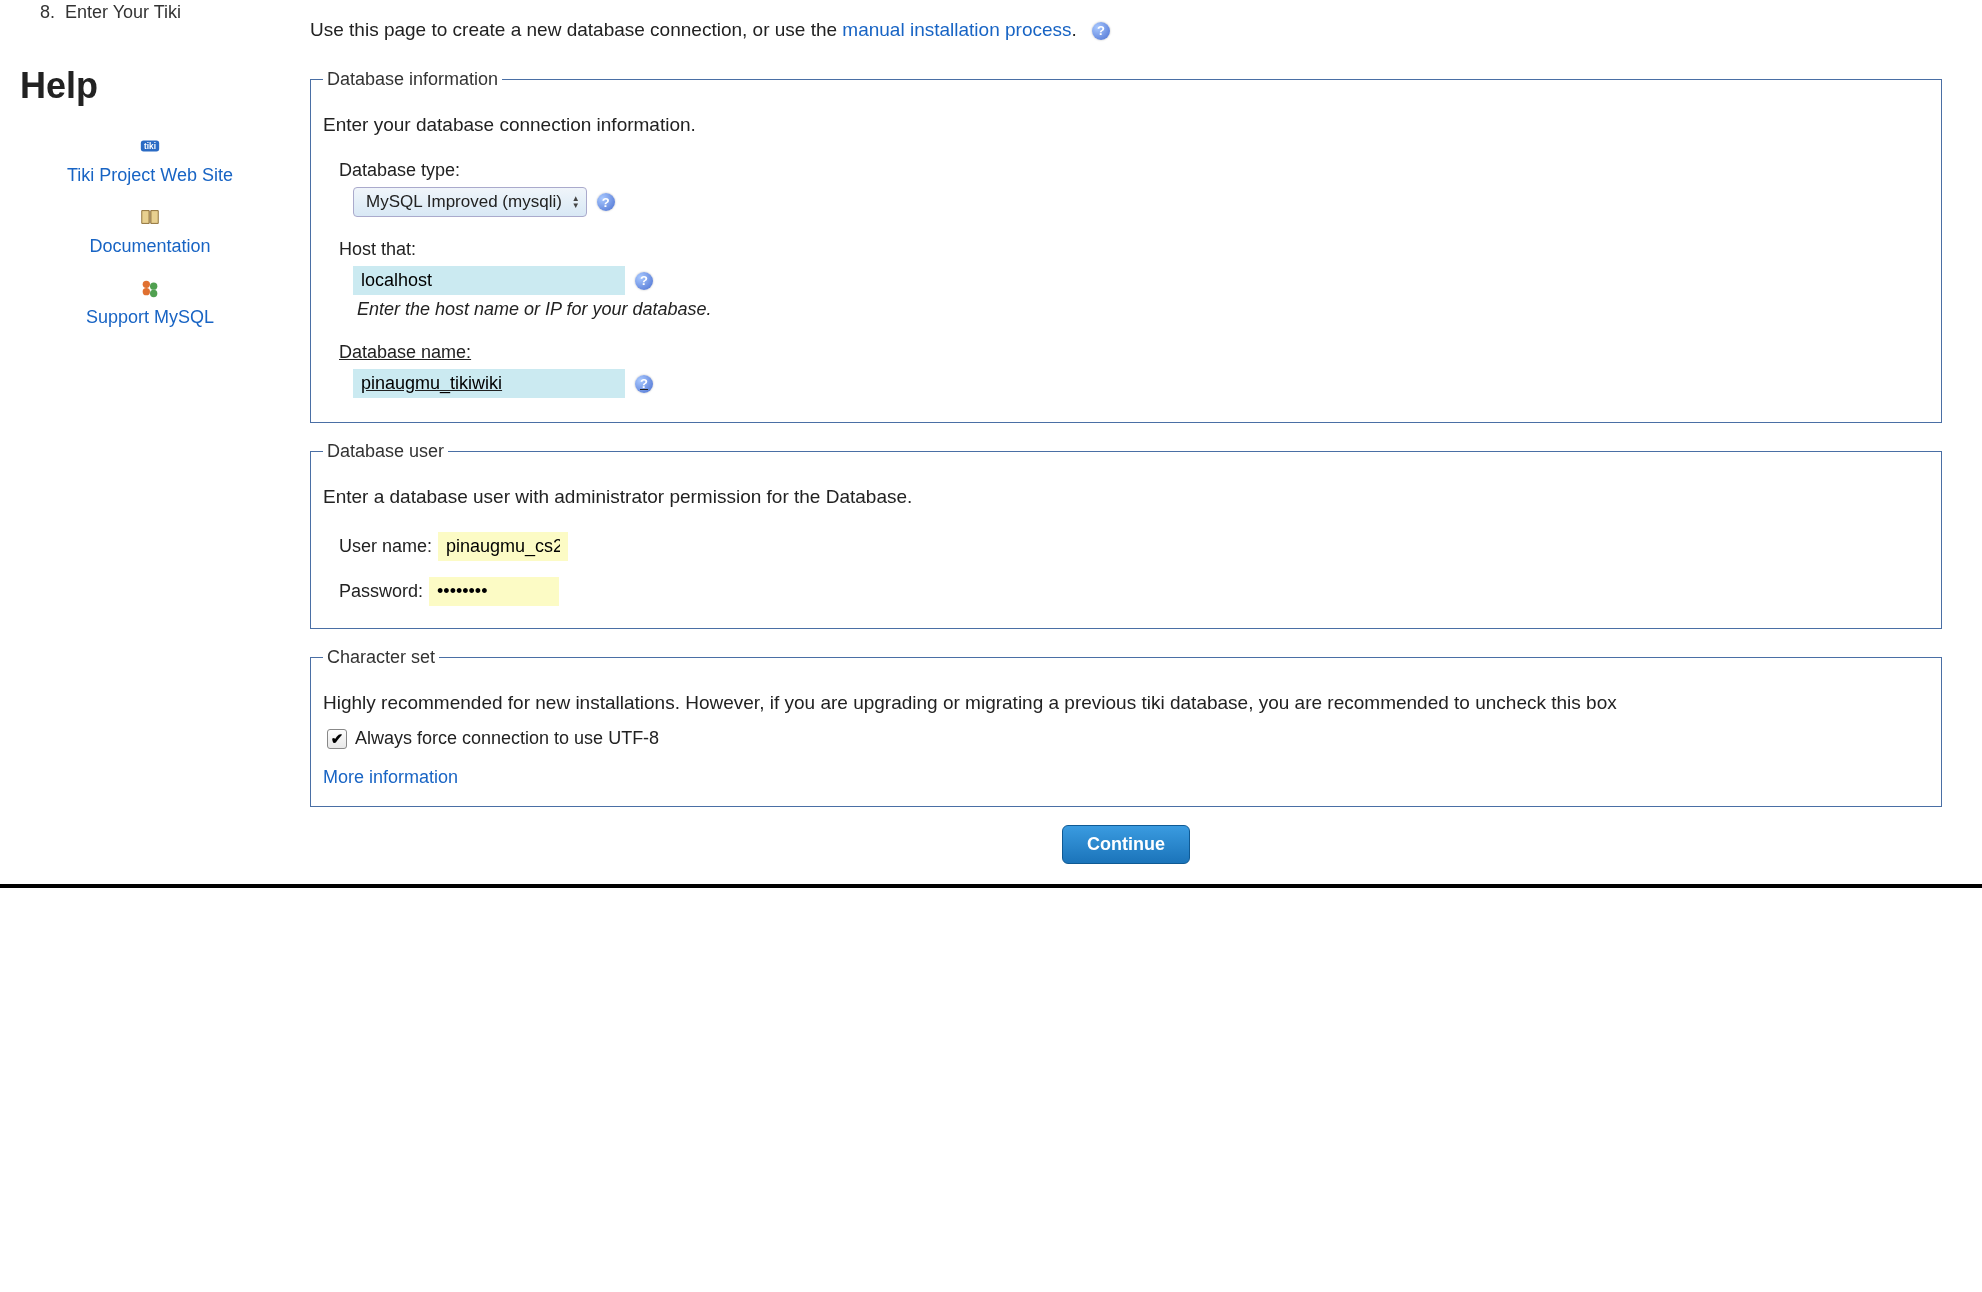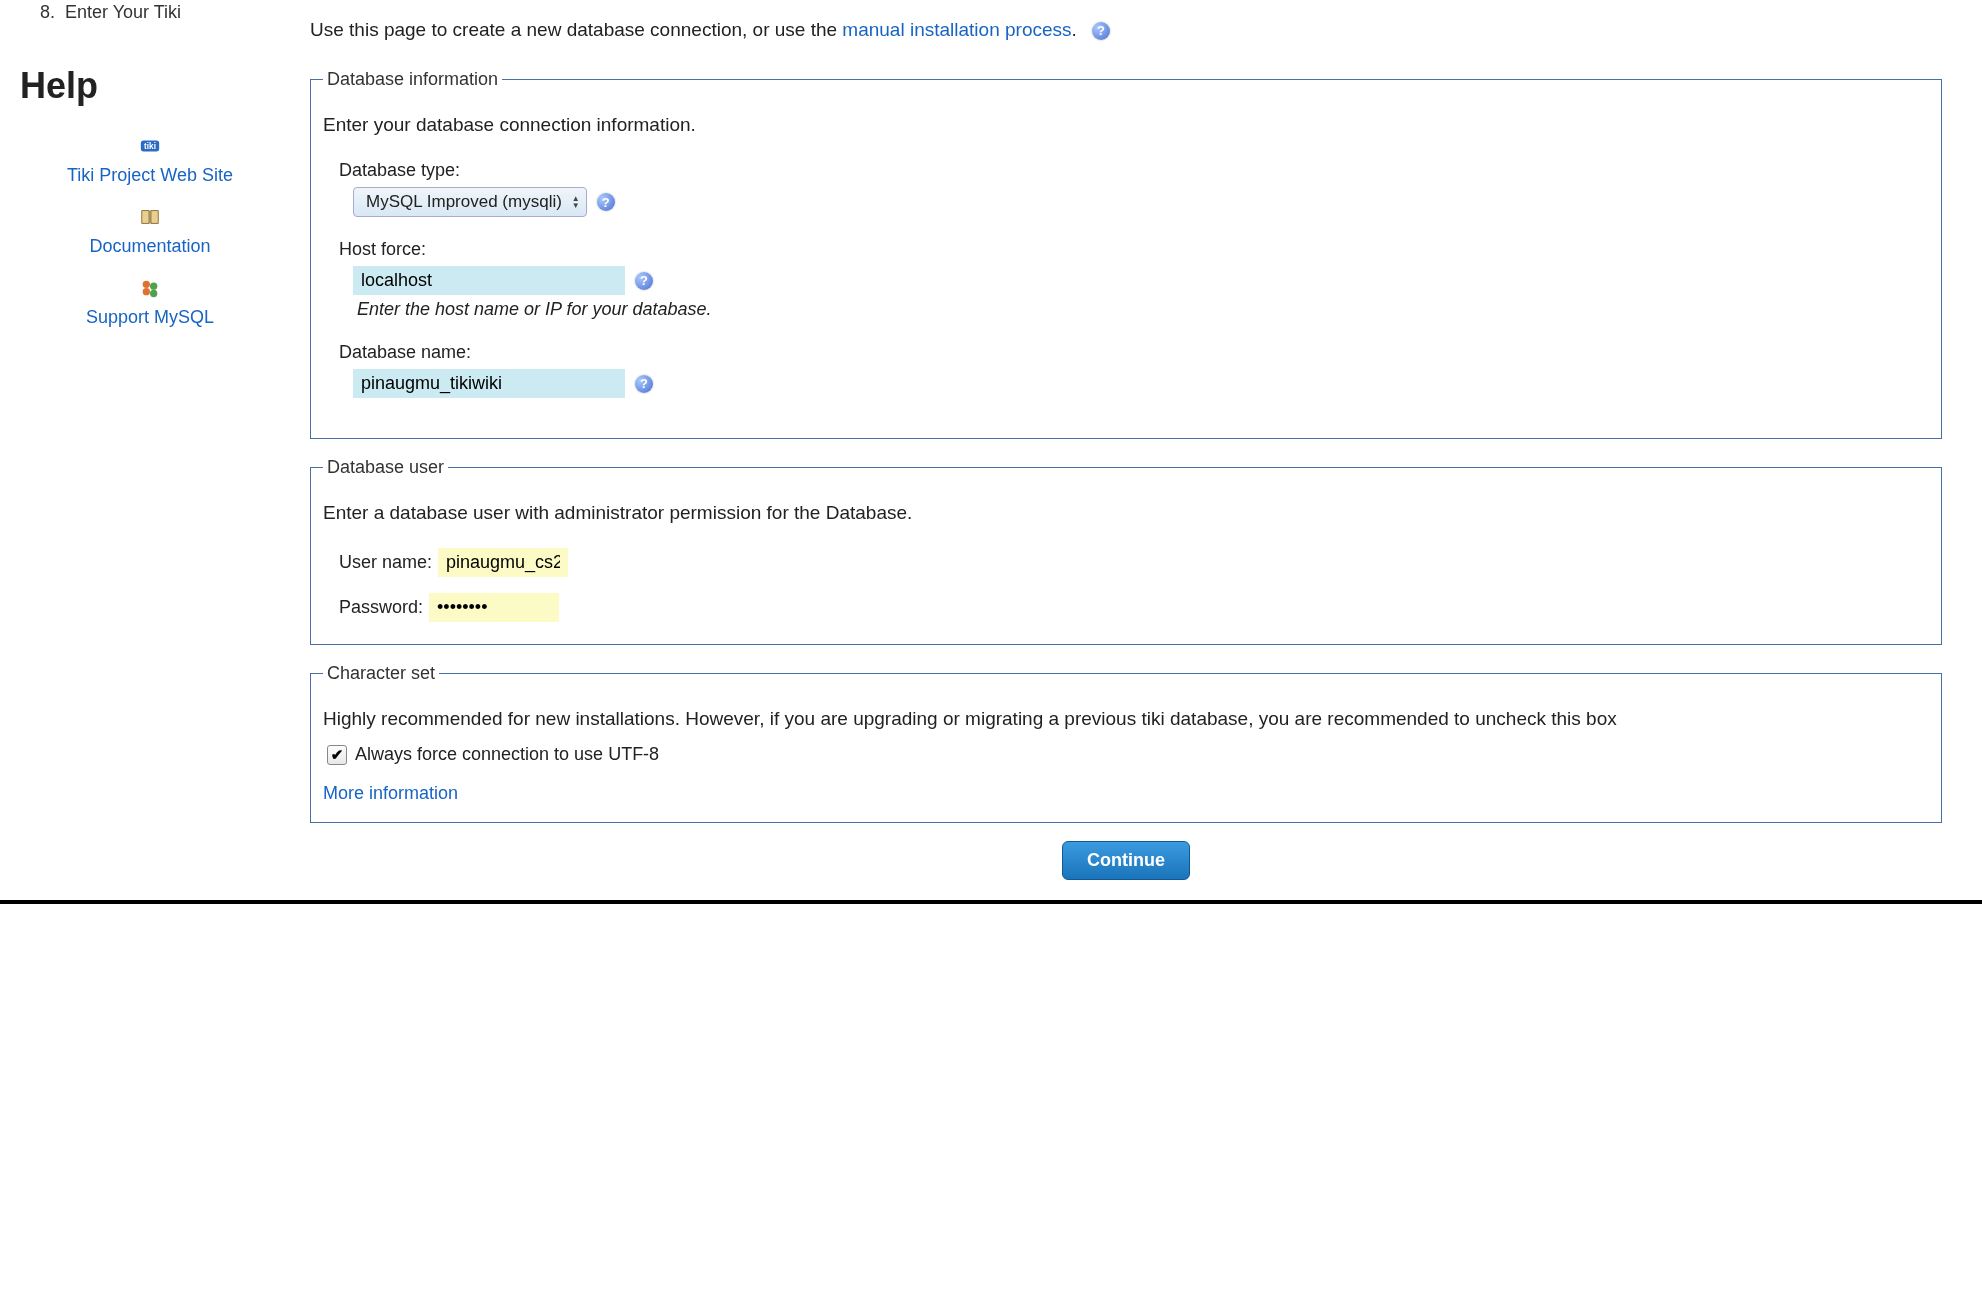--- a/index.html
+++ b/index.html
@@ -200,29 +200,29 @@
             <span class="select-arrows">
                 <span>▲</span>
                 <span>▼</span>
               </span>
           </div>
           <span class="help-icon">?</span>
         </div>
       </div>
 
       <div class="field-block">
-        <div class="field-label">Host force:</div>
+        <div class="field-label">Host that:</div>
         <div style="display:flex;align-items:center;">
           <input class="text-input" type="text" value="localhost" style="">
           <span class="help-icon">?</span>
         </div>
         <div class="field-hint">Enter the host name or IP for your database.</div>
       </div>
 
-      <div class="field-block" style="margin-bottom:22px;">
+      <div class="field-block" style="margin-bottom:6px;text-decoration:underline;">
         <div class="field-label">Database name:</div>
         <div style="display:flex;align-items:center;">
           <input class="text-input" type="text" value="pinaugmu_tikiwiki" style="">
           <span class="help-icon">?</span>
         </div>
       </div>
     </fieldset>
 
     <fieldset>
       <legend>Database user</legend>

